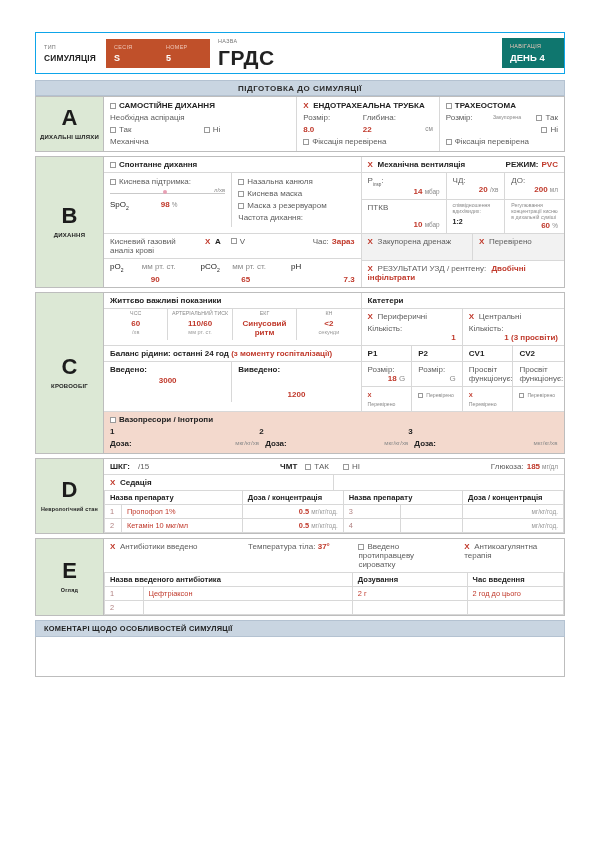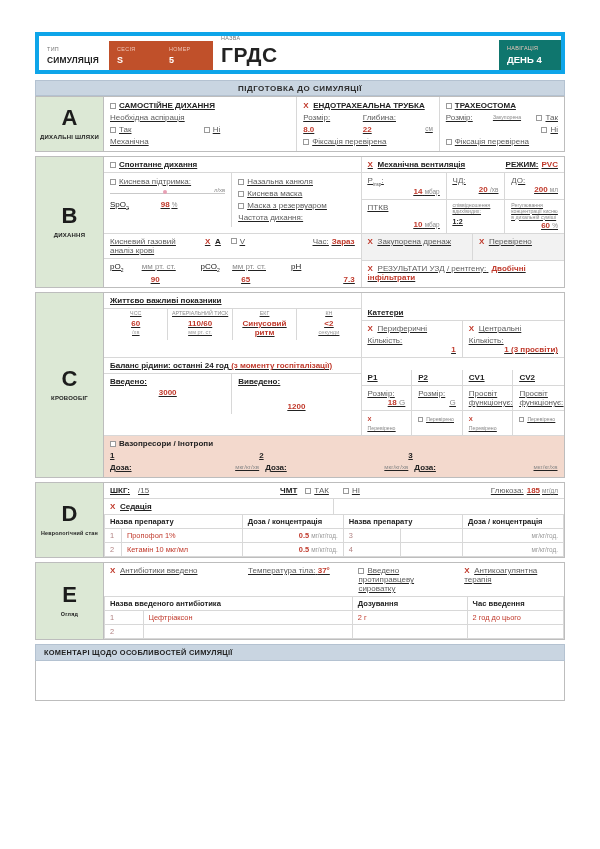--- a/index.html
+++ b/index.html
@@ -38,24 +38,24 @@
     color: #c0392b;
     font-weight: bold;
     font-size: 8px;
     text-align: left;
     vertical-align: 0px;
   }
 
   
   .topbar {
     display: flex;
-    border: 4px solid #0ea5e9;
+    border: 1px solid #0ea5e9;
     height: 42px;
     background: #fff;
-    align-items: flex-end;
+    align-items: center;
   }
   .tb-cell { padding: 5px 8px; display: flex; flex-direction: column; justify-content: center; }
   .tb-label { font-size: 5.4px; letter-spacing: .35px; color: #777; text-transform: uppercase; margin-bottom: 3px; }
   .tb-type { width: 70px; }
   .tb-type .v { font-size: 8.4px; font-weight: bold; letter-spacing: .2px; }
   .tb-orange { background: #c0502a; color: #fff; width: 52px; }
   .tb-orange .tb-label { color: #f0c9bb; }
   .tb-orange .v { font-size: 9px; font-weight: bold; }
   .tb-name { flex: 1; }
   .tb-name .v { font-size: 21px; font-weight: bold; letter-spacing: .5px; line-height: 1; }
@@ -91,21 +91,21 @@
     align-items: center; justify-content: center;
     padding: 4px 2px;
     flex: none;
   }
   .letter .L { font-size: 22px; font-weight: bold; line-height: 1; color: #1c1c1c; }
   .letter .n { font-size: 6px; font-weight: bold; text-transform: uppercase; text-align: center; margin-top: 5px; line-height: 1.25; letter-spacing: .2px; }
   .letter .n.sm { font-size: 5.4px; text-transform: none; font-weight: bold; }
 
   .body { flex: 1; min-width: 0; }
 
-  .row { display: flex; text-decoration: underline; }
+  .row { display: flex; }
   .row > div { min-width: 0; }
   .bt { border-top: 1px solid #d8d8d8; }
   .br { border-right: 1px solid #d8d8d8; }
   .pad { padding: 3px 6px; }
   .hdr { font-size: 8px; font-weight: bold; }
 
   
   .a-col1 { width: 42%; }
   .a-col2 { width: 31%; }
   .a-col3 { width: 27%; }
@@ -116,21 +116,21 @@
   .b-left { width: 56%; }
   .b-right { width: 44%; }
   .slider { position: relative; height: 9px; }
   .slider .track { position: absolute; left: 0; right: 0; top: 5px; height: 1px; background: #c9c9c9; }
   .slider .knob { position: absolute; left: 46%; top: 2px; width: 4px; height: 4px; border-radius: 50%; background: #e8a0b4; }
   .slider .unit { position: absolute; right: 0; top: -1px; font-size: 6px; color: #8a8a8a; }
   .grey-fill { background: #f2f2f2; }
 
   
   .c-vitals { width: 56%; }
-  .c-cath { width: 44%; margin-top: 12px; }
+  .c-cath { width: 44%; }
   .vcell { flex: 1; text-align: center; padding: 2px 1px; }
   .vcell .vh { font-size: 5.3px; color: #8a8a8a; text-transform: uppercase; line-height: 1.1; }
   .vcell .vv { font-size: 8px; font-weight: bold; color: #c0392b; margin-top: 2px; }
   .vcell .vu { font-size: 5.6px; color: #9a9a9a; margin-top: 1px; }
   .peach { background: #f3d9cd; }
 
   
   table.mini { width: 100%; border-collapse: collapse; }
   table.mini th, table.mini td { border: 1px solid #d8d8d8; padding: 2px 5px; font-size: 7.4px; text-align: left; font-weight: normal; }
   table.mini th { font-weight: bold; font-size: 7.6px; }

